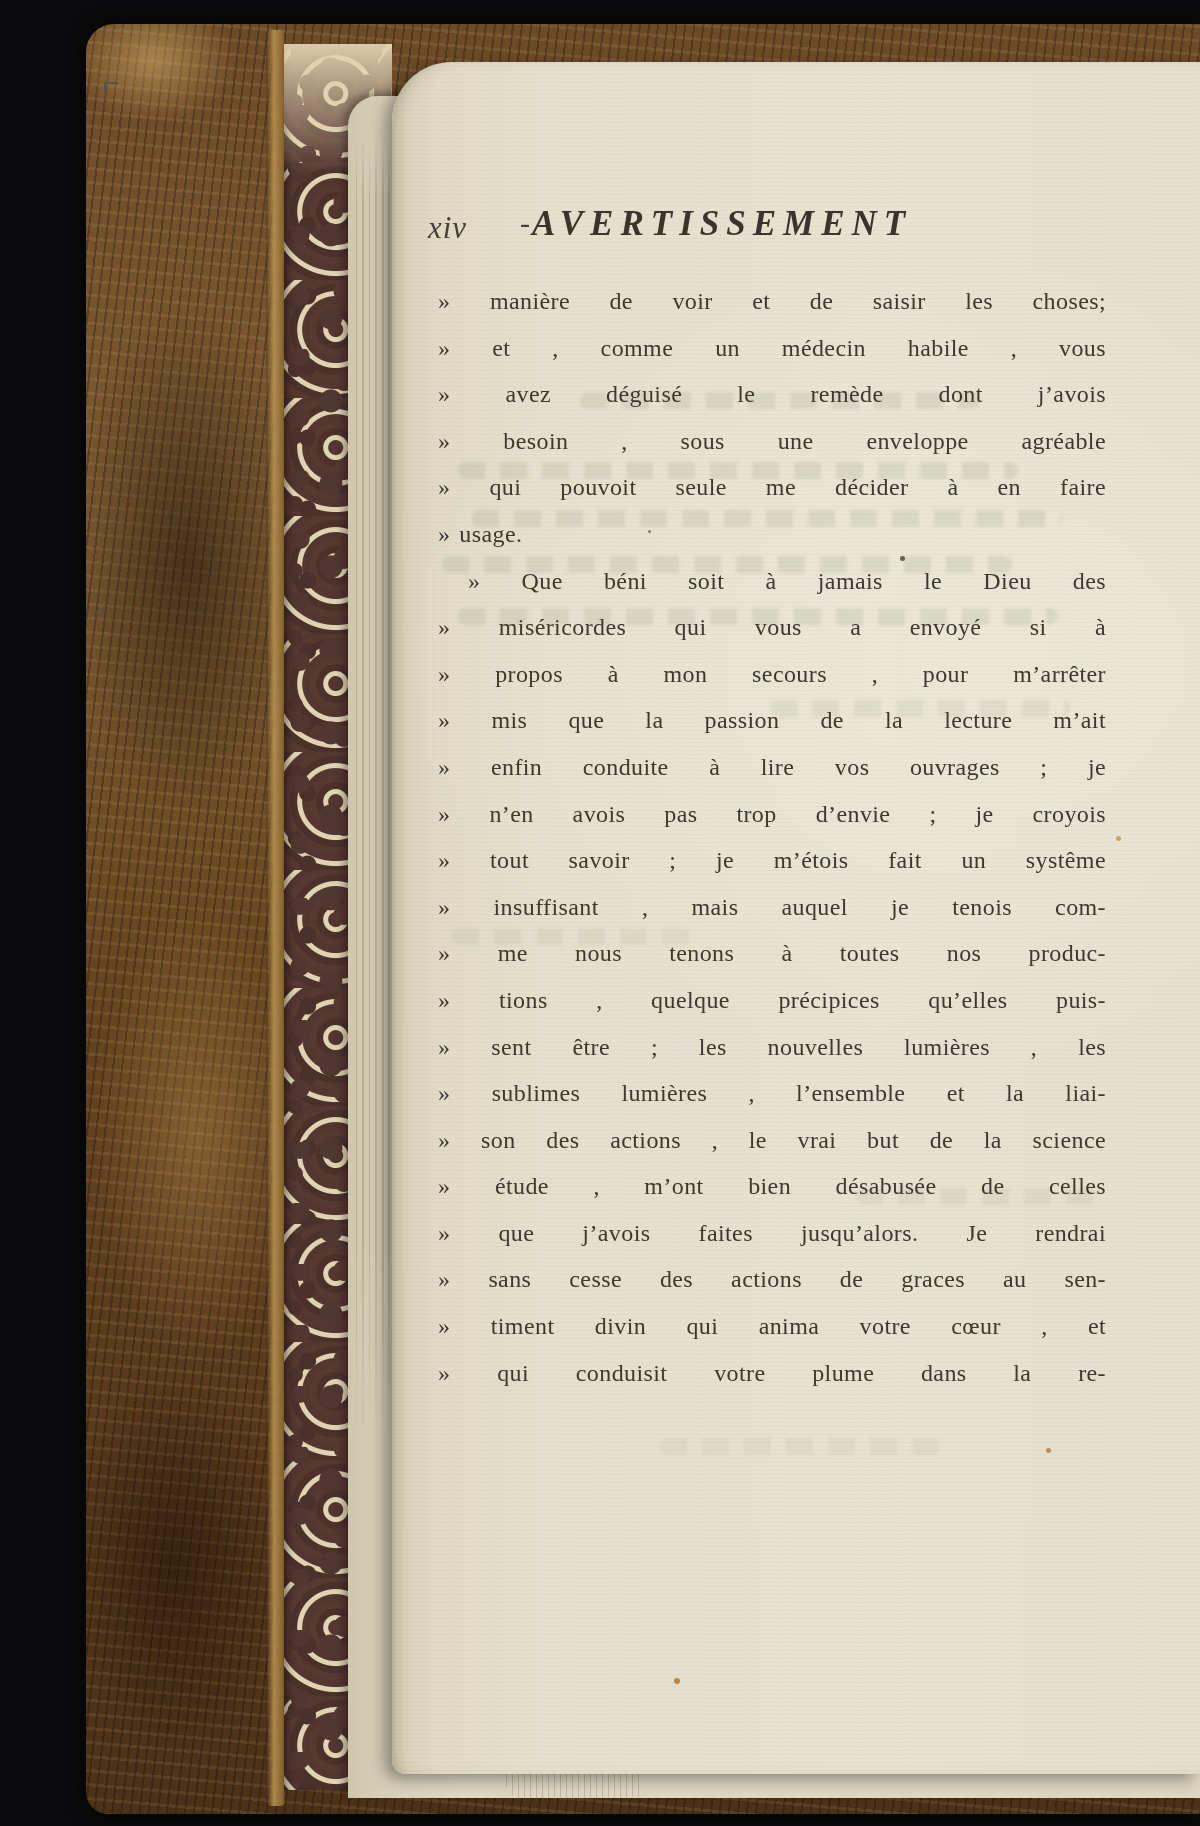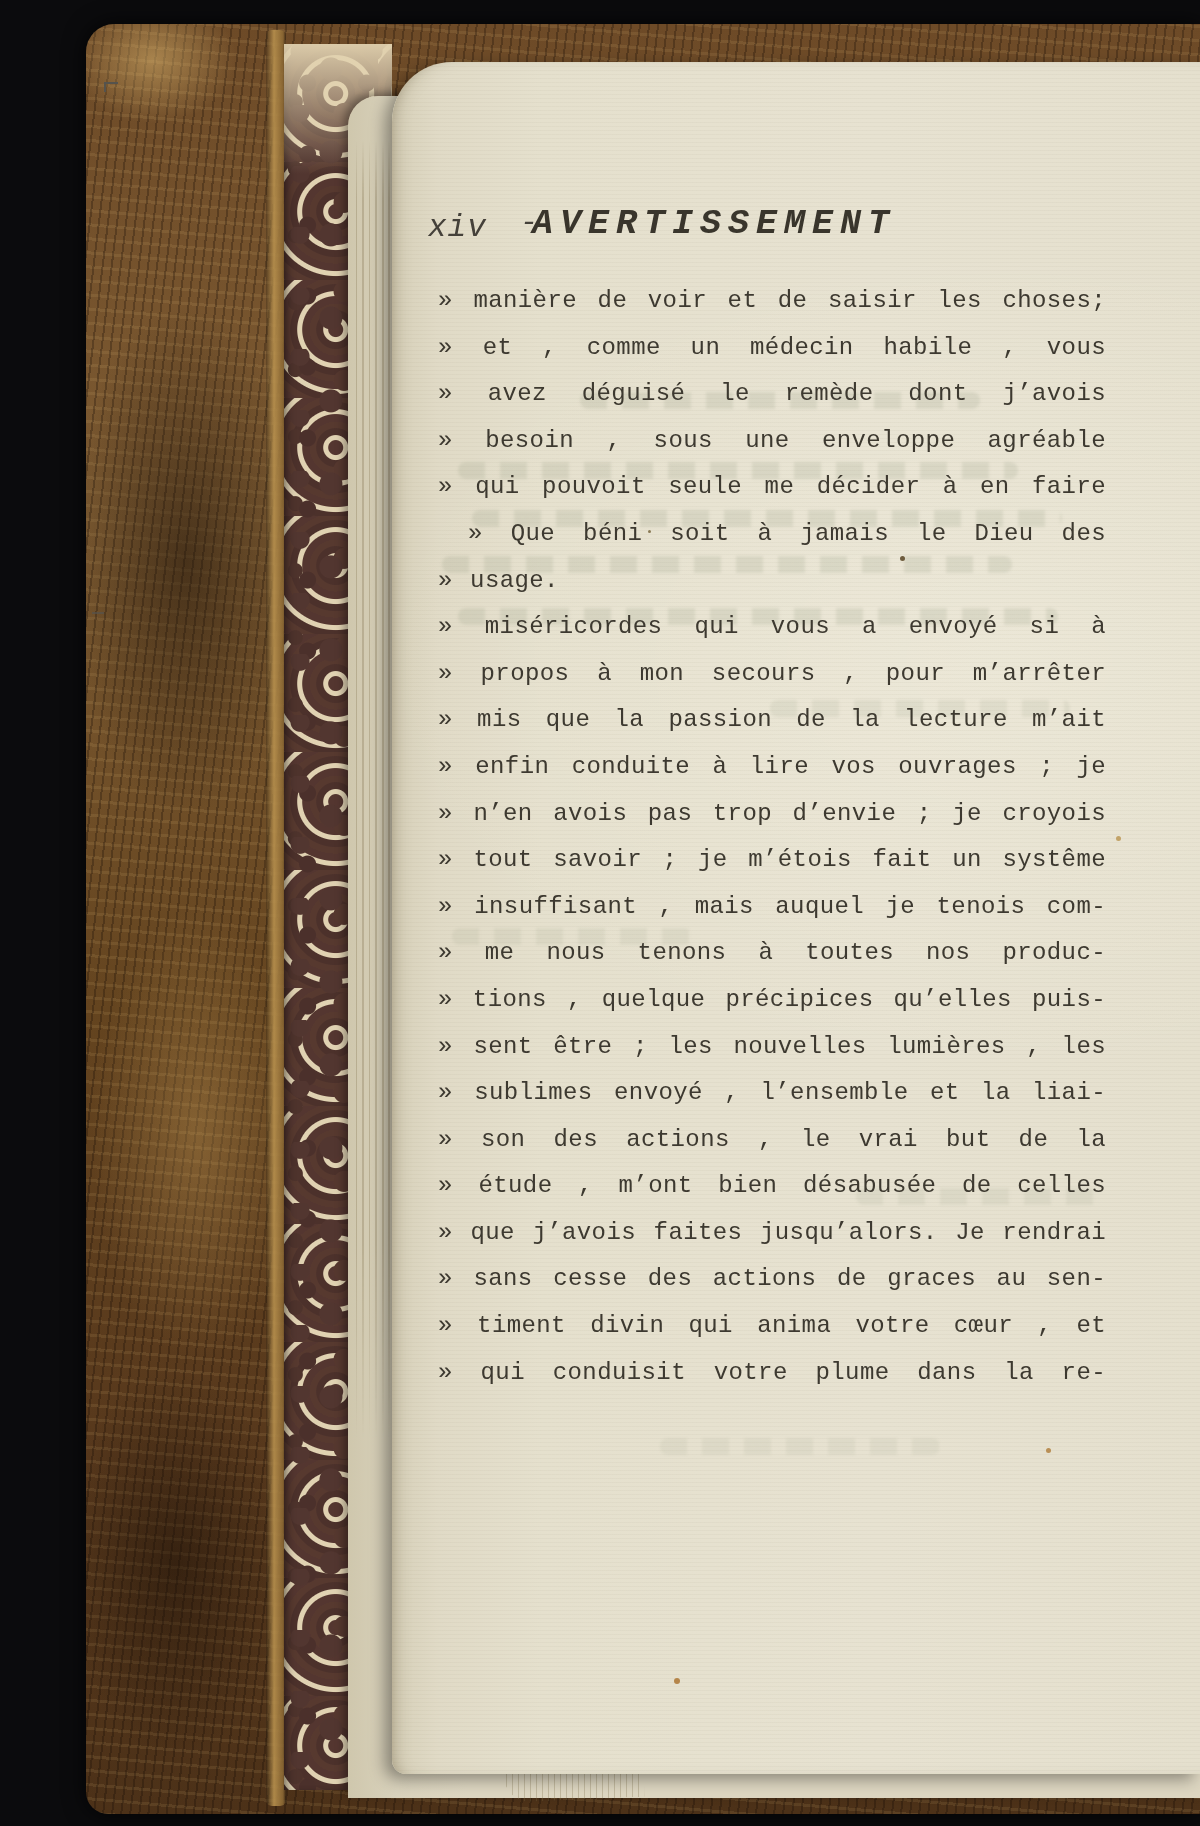--- a/index.html
+++ b/index.html
@@ -1,19 +1,19 @@
 <!DOCTYPE html>
 <html><head>
 <meta charset="utf-8">
 <style>
   html,body{margin:0;padding:0;background:#0b0b0d;}
   .stage{
     position:relative;width:1200px;height:1826px;overflow:hidden;
     background:#0b0b0d;
-    font-family:Liberation Mono, monospace;
+    font-family:Liberation Serif, serif;
   }
   
   .leather{
     position:absolute;left:86px;top:24px;right:0;bottom:12px;
     border-radius:28px 0 0 22px;
     background:
       radial-gradient(120px 90px at 6% 2%, rgba(216,178,108,.55), transparent 70%),
       radial-gradient(160px 340px at 9% 30%, rgba(30,18,8,.55), transparent 75%),
       radial-gradient(140px 300px at 10% 62%, rgba(198,156,88,.35), transparent 75%),
       radial-gradient(150px 260px at 8% 86%, rgba(25,14,6,.5), transparent 75%),
@@ -154,33 +154,33 @@
     <span class="overline-mark">-</span>
     <span class="running-title">AVERTISSEMENT</span>
   </div>
 
   <div class="textblock">
     <div class="line">» manière de voir et de saisir les choses;</div>
     <div class="line">» et , comme un médecin habile , vous</div>
     <div class="line">» avez déguisé le remède dont j’avois</div>
     <div class="line">» besoin , sous une enveloppe agréable</div>
     <div class="line">» qui pouvoit seule me décider à en faire</div>
+    <div class="line nojust">» usage.</div>
     <div class="line indent">» Que béni soit à jamais le Dieu des</div>
-    <div class="line nojust">» usage.</div>
     <div class="line">» miséricordes qui vous a envoyé si à</div>
     <div class="line">» propos à mon secours , pour m’arrêter</div>
     <div class="line">» mis que la passion de la lecture m’ait</div>
     <div class="line">» enfin conduite à lire vos ouvrages ; je</div>
     <div class="line">» n’en avois pas trop d’envie ; je croyois</div>
     <div class="line">» tout savoir ; je m’étois fait un systême</div>
     <div class="line">» insuffisant , mais auquel je tenois com-</div>
     <div class="line">» me nous tenons à toutes nos produc-</div>
     <div class="line">» tions , quelque précipices qu’elles puis-</div>
     <div class="line">» sent être ; les nouvelles lumières , les</div>
-    <div class="line">» sublimes envoyé , l’ensemble et la liai-</div>
+    <div class="line">» sublimes lumières , l’ensemble et la liai-</div>
     <div class="line">» son des actions , le vrai but de la science</div>
     <div class="line">» étude , m’ont bien désabusée de celles</div>
     <div class="line">» que j’avois faites jusqu’alors. Je rendrai</div>
     <div class="line">» sans cesse des actions de graces au sen-</div>
     <div class="line">» timent divin qui anima votre cœur , et</div>
     <div class="line">» qui conduisit votre plume dans la re-</div>
   </div>
 
 </div>
 

